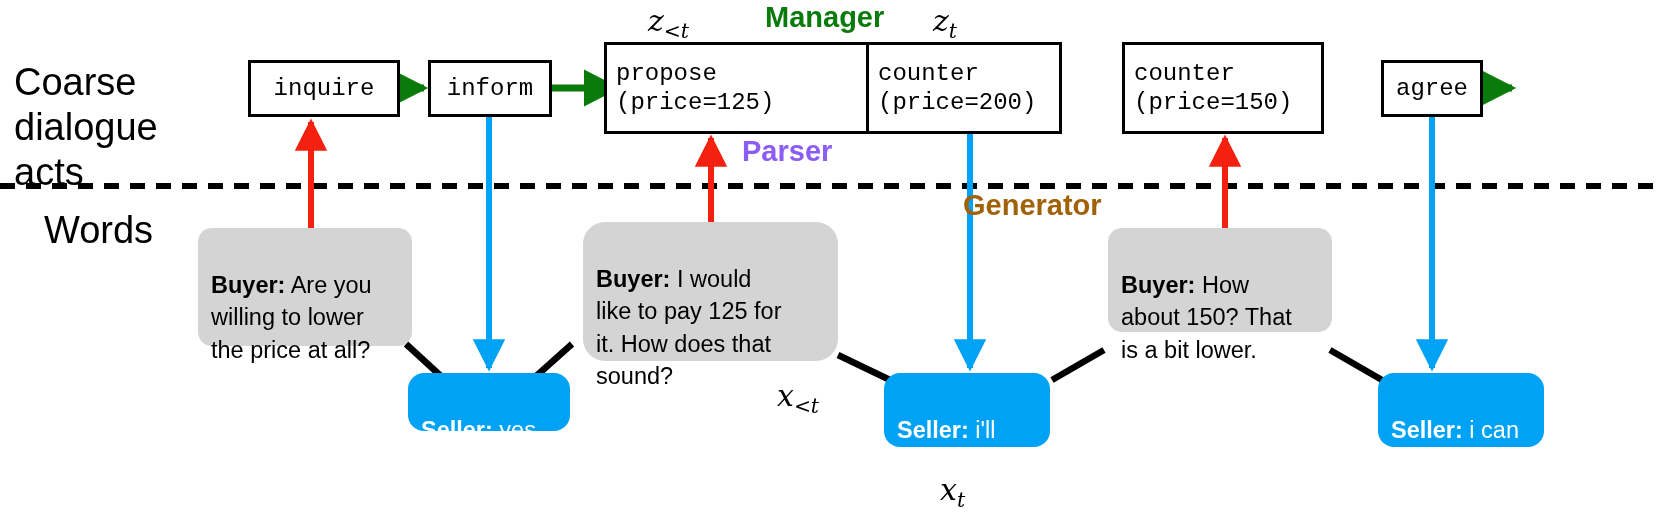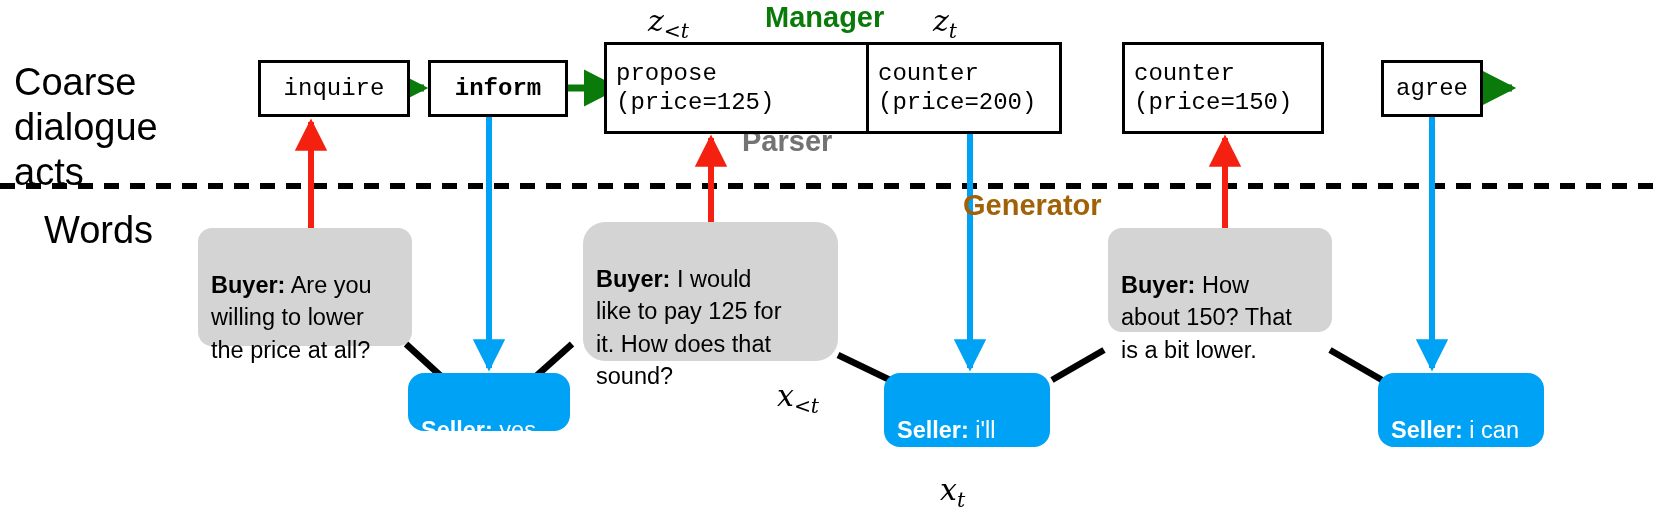--- a/index.html
+++ b/index.html
@@ -71,21 +71,21 @@
 
   
   .role-label {
     position: absolute;
     font-family: "Liberation Sans", sans-serif;
     font-weight: bold;
     font-size: 29px;
     white-space: nowrap;
   }
   #lbl-manager   { color: #0a7a0a; left: 765px; top: 1px; }
-  #lbl-parser    { color: #737373; left: 742px; top: 125px; }
+  #lbl-parser    { color: #8b5cf6; left: 742px; top: 135px; }
   #lbl-generator { color: #a16207; left: 963px; top: 189px; }
 
   
   .bubble {
     position: absolute;
     box-sizing: border-box;
     border-radius: 14px;
     font-family: "Liberation Sans", sans-serif;
     font-size: 23.5px;
     line-height: 1.37;
@@ -179,25 +179,25 @@
   <div class="math" style="left:933px; top:3px;">
     <span>z</span><span class="sub">t</span>
   </div>
   <div class="math" style="left:777px; top:378px;">
     <span>x</span><span class="sub">&lt;t</span>
   </div>
   <div class="math" style="left:940px; top:472px;">
     <span>x</span><span class="sub">t</span>
   </div>
 
-  <div class="act-box one-line" style="left:258px; top:60px; width:152px; height:57px;">
+  <div class="act-box one-line" style="left:248px; top:60px; width:152px; height:57px;">
     <div>inquire</div>
   </div>
 
-  <div class="act-box one-line" style="left:428px; top:60px; width:140px; height:57px;font-weight:bold;">
+  <div class="act-box one-line" style="left:428px; top:60px; width:124px; height:57px;">
     <div>inform</div>
   </div>
 
   <div class="act-box" style="left:604px; top:42px; width:292px; height:92px;">
     <div>propose</div>
     <div>(price=125)</div>
   </div>
 
   <div class="act-box" style="left:866px; top:42px; width:196px; height:92px;">
     <div>counter</div>

